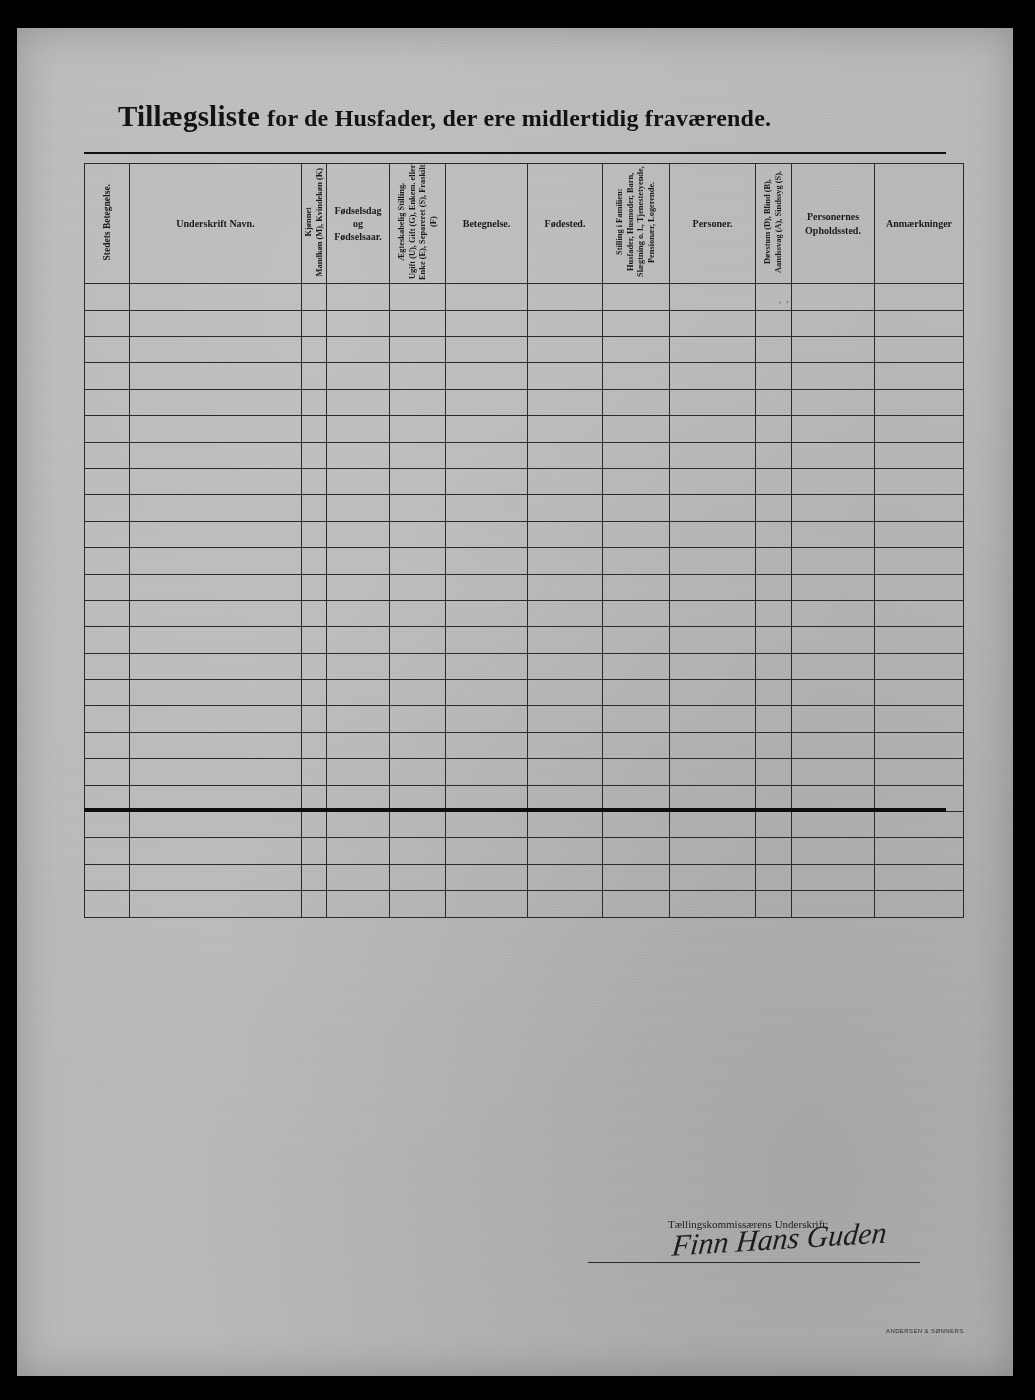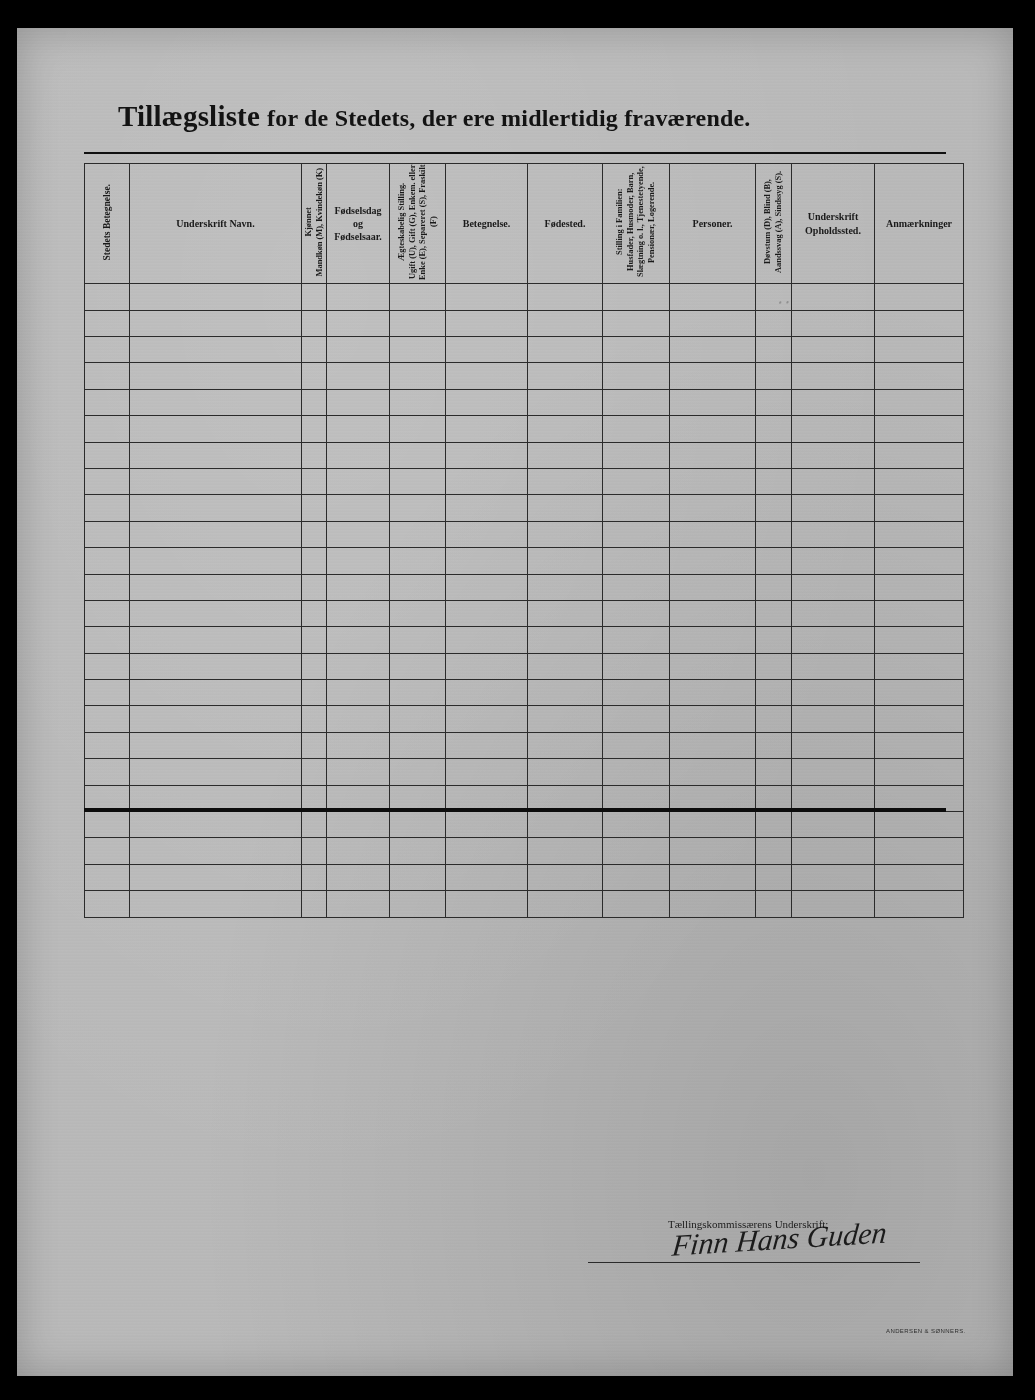--- a/index.html
+++ b/index.html
@@ -196,21 +196,21 @@
 
   </div>
 
   <div class="edge-top"></div>
   <div class="edge-bottom"></div>
   <div class="edge-left"></div>
   <div class="edge-right"></div>
 
   <div class="title">
     <span class="t-main">Tillægsliste</span>
-    <span class="t-sub">for de Stedets, der ere midlertidig fraværende.</span>
+    <span class="t-sub">for de Husfader, der ere midlertidig fraværende.</span>
   </div>
 
   <div class="title-rule"></div>
 
   <div class="table-wrap">
     <table class="census">
       <colgroup>
         <col style="width:45px">
         <col style="width:172px">
         <col style="width:25px">
@@ -255,21 +255,21 @@
             <span class="vert-wide">Stilling i Familien:
 Husfader, Husmoder, Barn, Slægtning o. l., Tjenestetyende, Pensionær, Logerende.</span>
           </th>
           <th>
             <span class="hcell">Personer.</span>
           </th>
           <th>
             <span class="vert-wide">Døvstum (D), Blind (B), Aandssvag (A), Sindssyg (S).</span>
           </th>
           <th>
-            <span class="hcell" style="white-space:pre-line;">Underskrift
+            <span class="hcell" style="white-space:pre-line;">Personernes
 Opholdssted.</span>
           </th>
           <th>
             <span class="hcell">Anmærkninger</span>
           </th>
         </tr>
       </thead>
       <tbody>
           <tr>
             <td></td>

